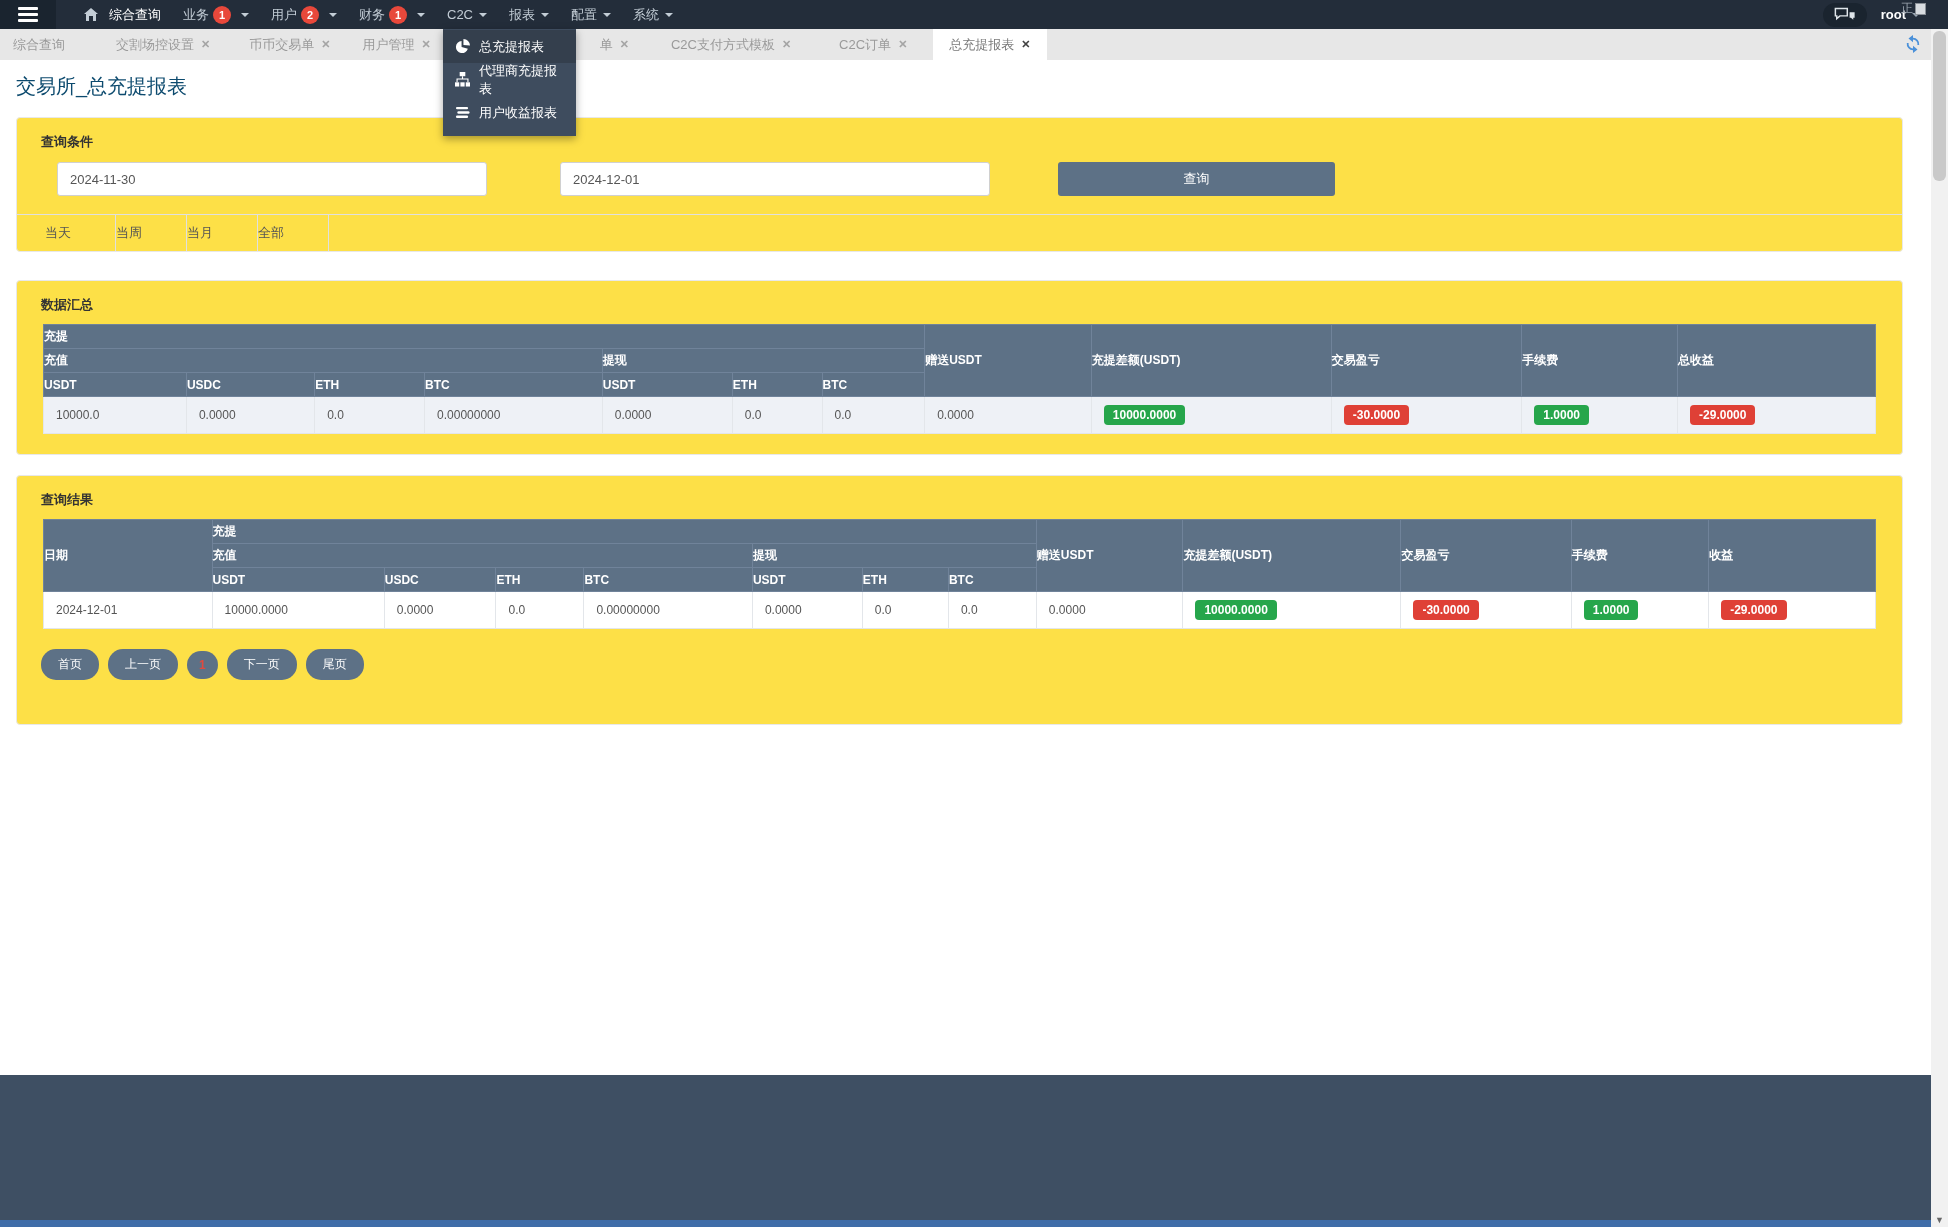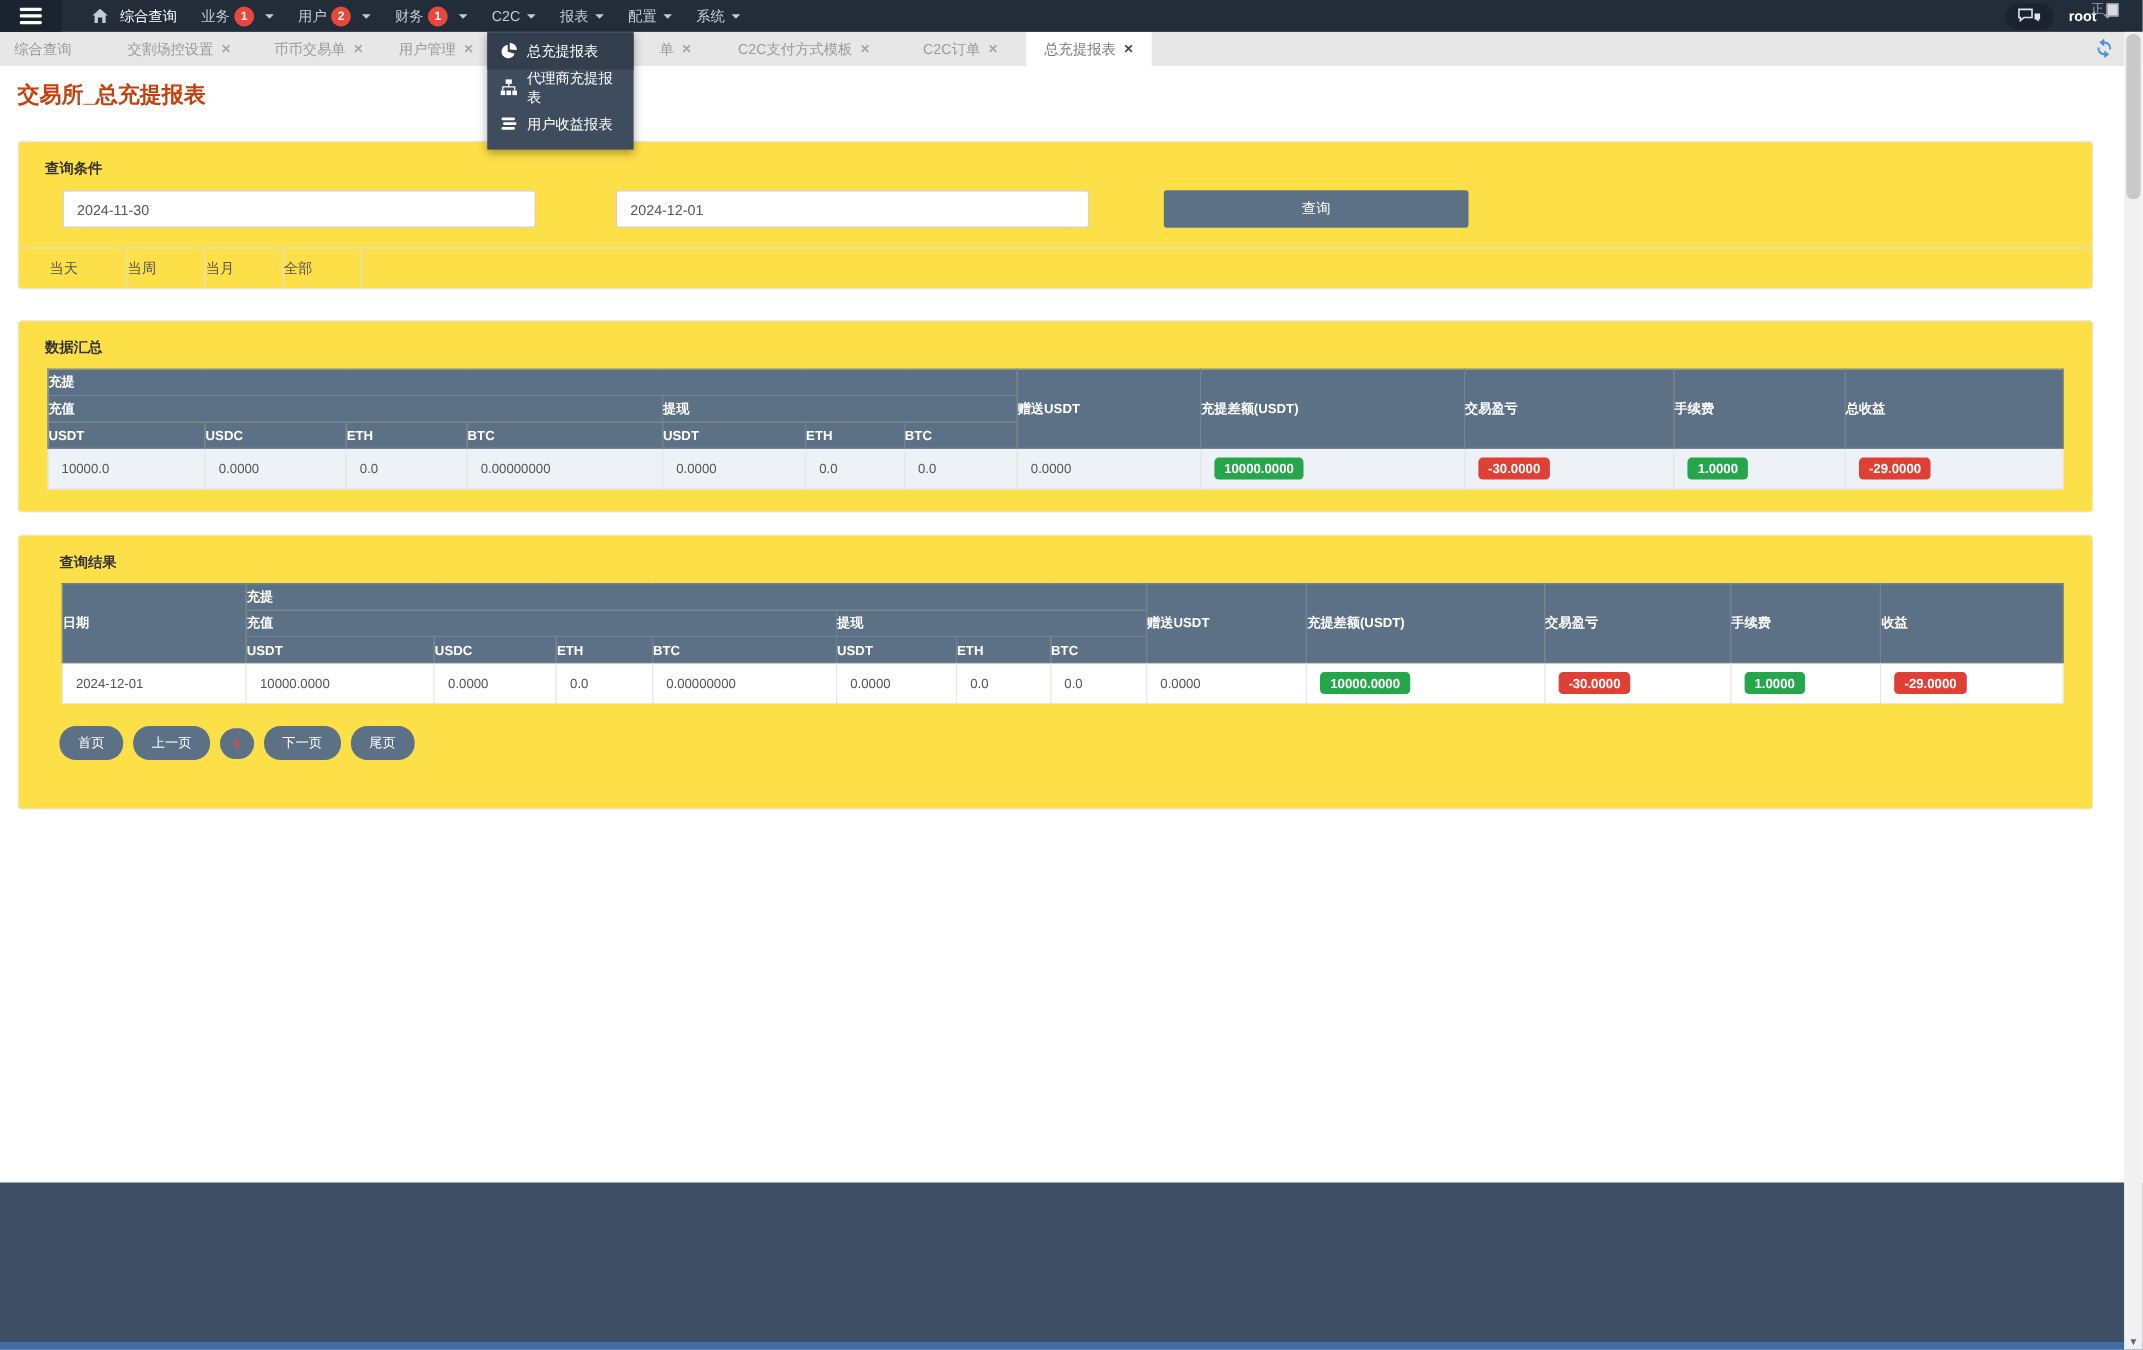--- a/index.html
+++ b/index.html
@@ -49,21 +49,21 @@
   
   .dropdown { position:absolute; left:443px; top:29px; width:133px; background:#3e4c5e;
               z-index:60; padding:1px 0 7px; box-shadow:0 3px 8px rgba(0,0,0,.35); }
   .dd-item { display:flex; align-items:center; height:33px; padding:0 12px;
              color:#fff; font-size:13px; cursor:pointer; }
   .dd-item.hover { background:#343f4d; }
   .dd-item svg { margin-right:9px; flex:none; }
 
   
   .main { position:absolute; top:60px; left:0; width:1948px; padding:0 45px 0 16px; }
-  .page-title { font-size:20px; color:#c2410c; font-weight:bold; margin:13px 0 28px; }
+  .page-title { font-size:20px; color:#0c4a6e; font-weight:normal; margin:13px 0 17px; }
   .card { border:1px solid #e8e8e8; border-radius:4px; background:#fde047; }
   .card-title { font-size:13px; font-weight:bold; color:#333; padding:15px 0 0 24px; }
 
   
   .query-row { display:flex; align-items:center; margin:11px 0 0 40px;gap:40px; }
   .date-input { width:430px; height:34px; border:1px solid #d0d0d0; border-radius:3px;
                 padding:0 12px; font-size:13px; color:#555; outline:none;
                 font-family:"Liberation Sans", sans-serif; }
   .date-input + .date-input { margin-left:33px; }
   .query-btn { width:277px; height:34px; margin-left:28px; background:#5d7186; color:#fff;
@@ -88,21 +88,21 @@
   .badge-green { background:#26a64b; }
   .badge-red { background:#df4036; }
 
   
   .pagination { display:flex; align-items:center; margin:20px 0 0 24px; padding-bottom:44px; }
   .page-pill { background:#5d7186; color:#fff; border:none; border-radius:15px;
                padding:7px 17px; font-size:12px; margin-right:9px; cursor:pointer;
                font-family:"Liberation Sans", sans-serif; }
   .page-pill.current { color:#e04a3f; padding:7px 12px; font-weight:bold; }
 
-  .mt28 { margin-top:28px; } .mt20 { margin-top:20px;padding-left:13px; }
+  .mt28 { margin-top:28px; } .mt20 { margin-top:20px; }
   .pb20 { padding-bottom:20px; }
 
   
   .footer { position:absolute; top:1075px; left:0; width:100%; height:152px;
             background:#3e4f63; z-index:1; }
   .footer-strip { position:absolute; bottom:0; left:0; width:100%; height:7px; background:#3f6da8; }
 
   
   .scrollbar { position:absolute; top:29px; right:0; width:17px; height:1198px;
                background:#f1f1f1; z-index:50; }

